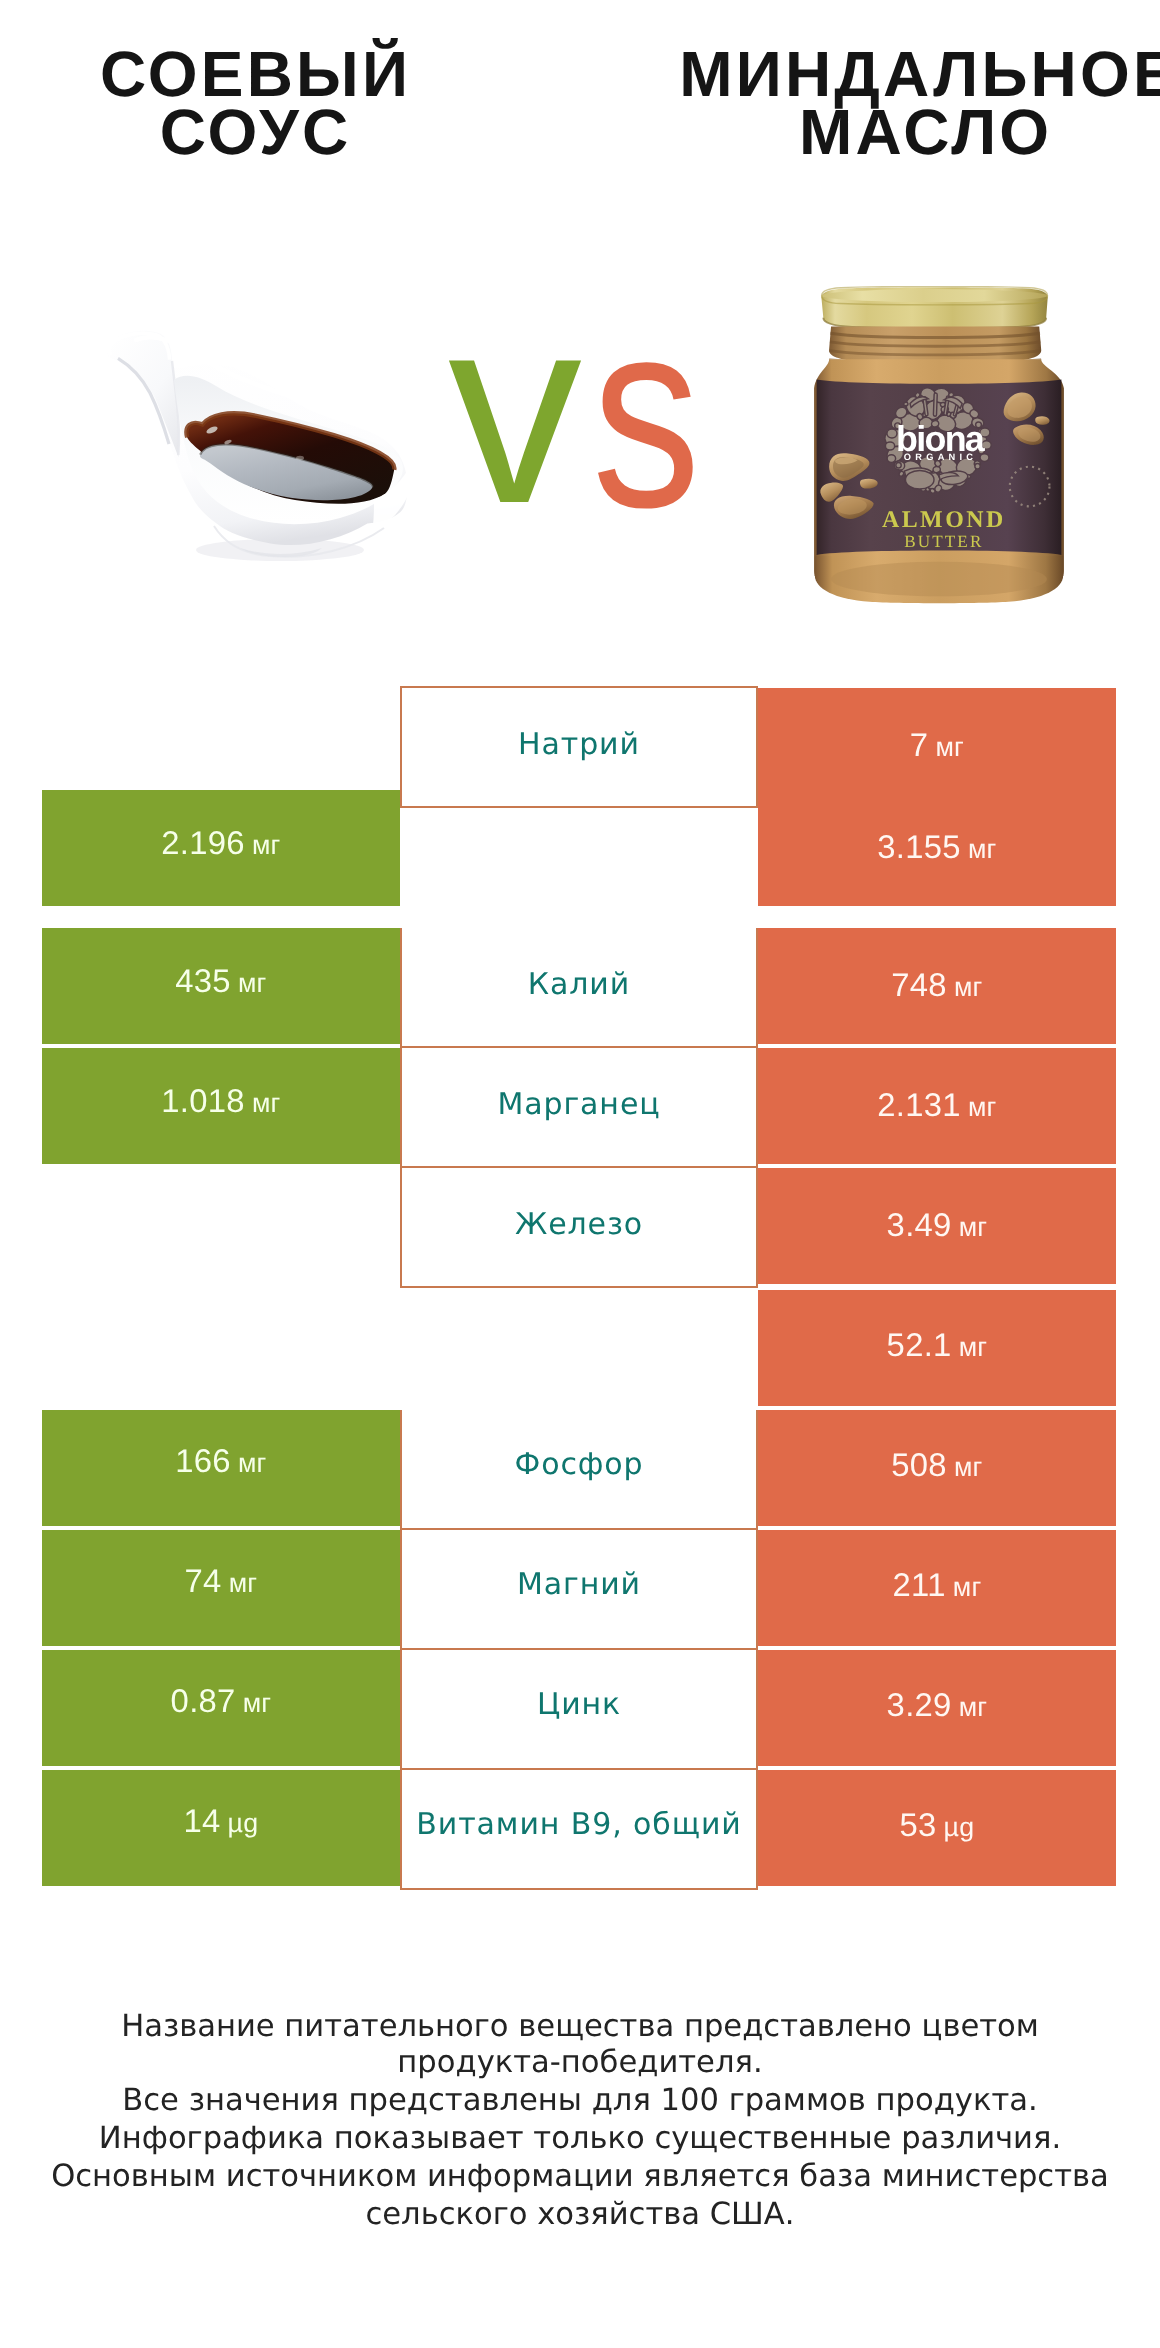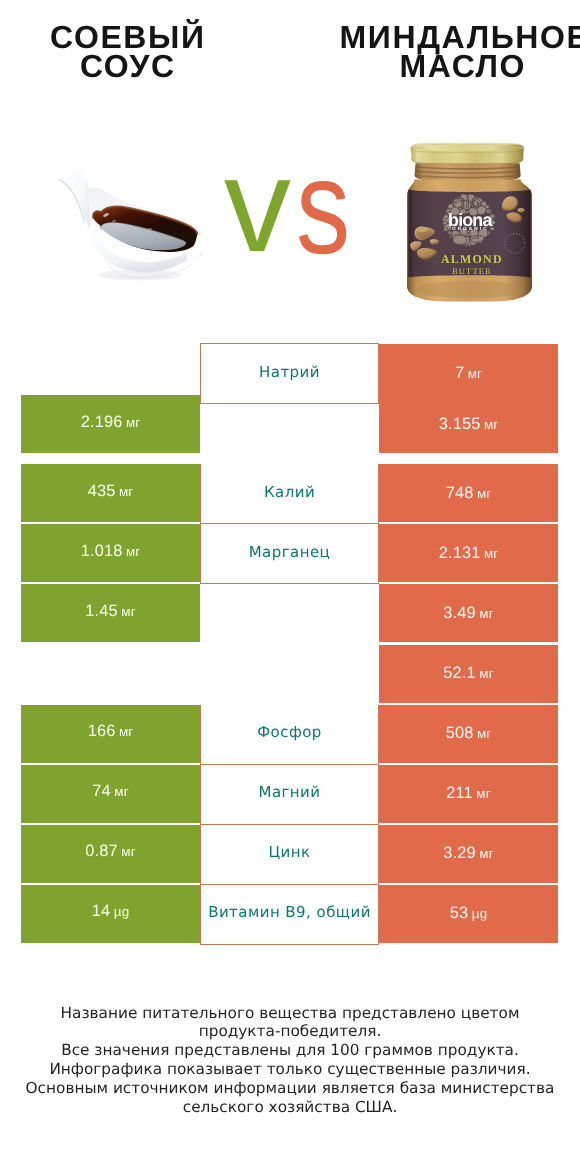--- a/index.html
+++ b/index.html
@@ -406,22 +406,22 @@
         </div>
         <div class="cell m">
           <span>Марганец</span>
         </div>
         <div class="cell r">
           <span class="num">2.131</span>
           <span class="unit">мг</span>
         </div>
       </div>
       <div class="row" style="top: 240.4px; height: 60.1px;">
-        <div class="cell l">
-          <span class="vwrap"><span class="num">1.45</span><span class="unit">мг</span></span>
+        <div class="cell m">
+          <span>Железо</span>
         </div>
         <div class="cell r">
           <span class="num">3.49</span>
           <span class="unit">мг</span>
         </div>
       </div>
       <div class="row" style="top: 300.5px; height: 60.1px;">
         <div class="cell r">
           <span class="num">52.1</span>
           <span class="unit">мг</span>

